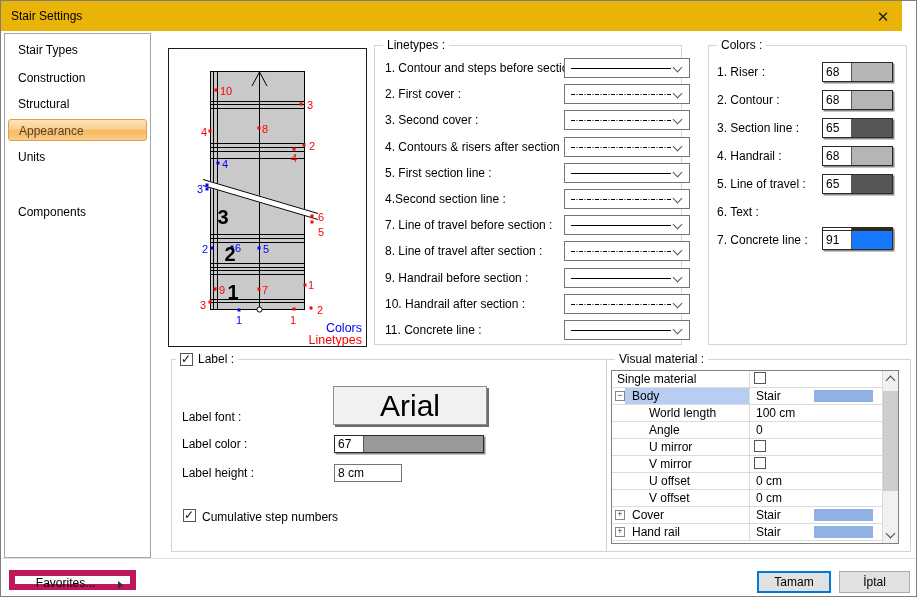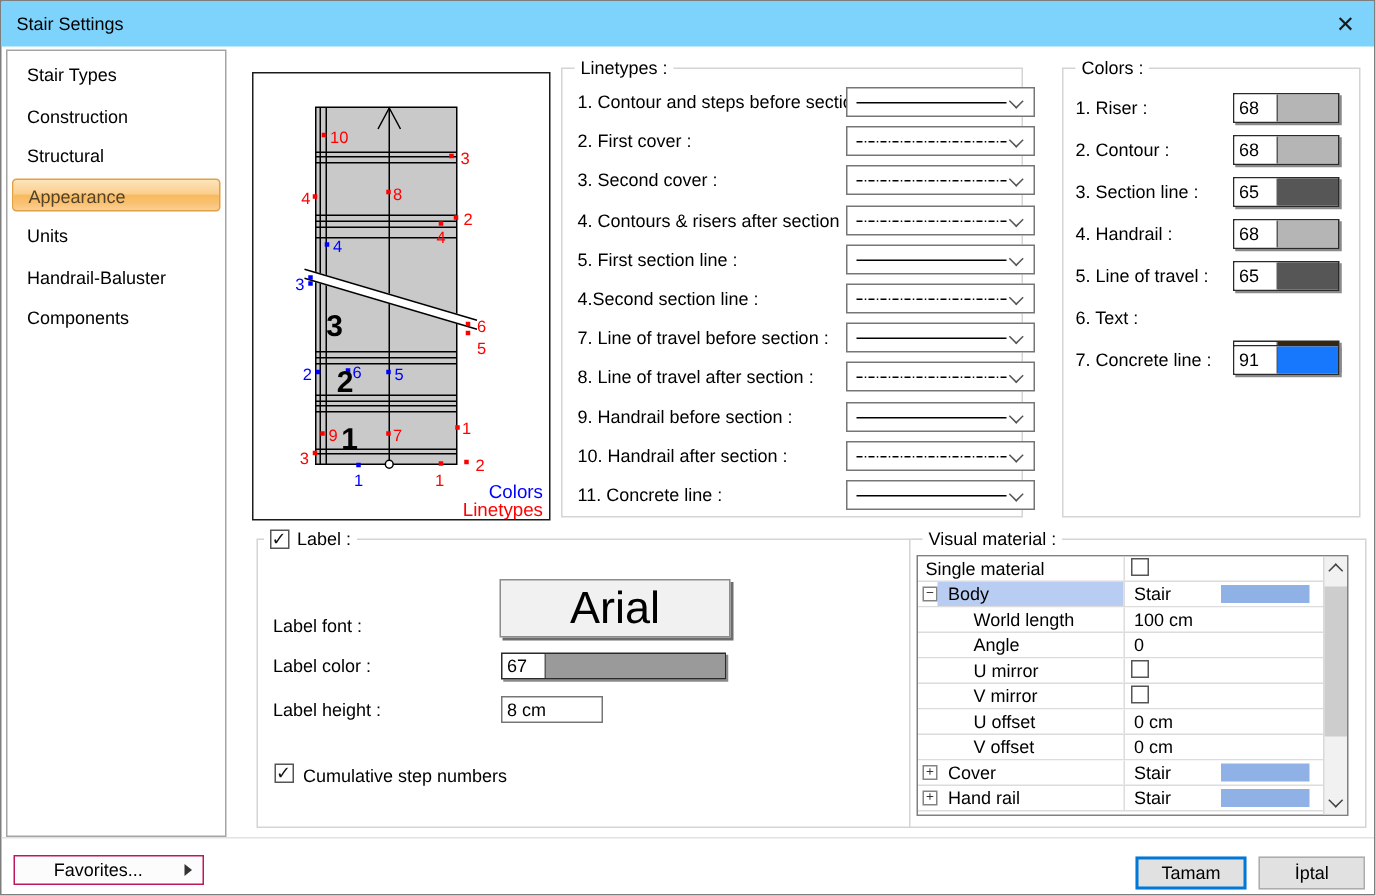--- a/index.html
+++ b/index.html
@@ -1,18 +1,18 @@
 <!DOCTYPE html>
 <html><head>
 <meta charset="utf-8">
 <style>
   html,body{margin:0;padding:0;background:#cfcfcf;}
   body{font-family:"Liberation Sans",sans-serif;font-size:12px;color:#000;}
   .window{position:relative;width:917px;height:597px;background:#fff;border:1px solid #7e7e7e;box-sizing:border-box;overflow:hidden;}
-  .titlebar{position:absolute;left:0;top:0;right:0;height:30px;background:#7dd3fc;}
+  .titlebar{position:absolute;left:0;top:0;right:14px;height:30px;background:#eab308;}
   .title{position:absolute;left:10px;top:8px;white-space:nowrap;}
   .close{position:absolute;right:8px;top:5px;width:22px;height:22px;text-align:center;font-size:15px;line-height:22px;color:#1a1a1a;cursor:default;}
   .sidebar{position:absolute;left:3px;top:32px;width:147px;height:525px;border:1px solid #a5a5a5;box-sizing:border-box;background:#fff;}
   .side-item{position:absolute;left:3px;width:139px;height:22px;line-height:22px;padding-left:10px;box-sizing:border-box;white-space:nowrap;}
   .side-item.active{background:linear-gradient(180deg,#fde4ba 0%,#fbcf90 45%,#f8ba5e 52%,#f9c272 78%,#fbd094 100%);border:1px solid #e0a045;border-radius:3px;color:#54432c;}
   .preview{position:absolute;left:167px;top:47px;width:197px;height:297px;border:1px solid #1c1c1c;background:#fff;}
   .preview svg{position:absolute;left:0;top:0;}
   .group{position:absolute;border:1px solid #d4d4d4;background:#fff;box-sizing:border-box;}
   .glabel{position:absolute;top:-8px;left:8px;background:#fff;padding:0 4px;white-space:nowrap;}
   .lt-label{position:absolute;left:10px;height:18px;line-height:18px;white-space:nowrap;}
@@ -39,21 +39,21 @@
   .vm-val{position:absolute;left:137px;top:0;width:133px;height:16px;border-left:1px solid #dcdcdc;box-sizing:border-box;line-height:16px;}
   .vm-val .cb{position:absolute;left:4px;top:1px;width:12px;height:12px;}
   .vm-text{position:absolute;left:6px;white-space:nowrap;}
   .vm-swatch{position:absolute;left:64px;top:2px;width:59px;height:12px;}
   .vm-scroll{position:absolute;right:0;top:0;width:16px;height:172px;background:#f1f1f1;border-left:1px solid #d9d9d9;box-sizing:border-box;}
   .vm-thumb{position:absolute;left:0;top:20px;width:15px;height:100px;background:#cdcdcd;}
   .scroll-chev{position:absolute;left:4px;width:6px;height:6px;border-right:1px solid #444;border-bottom:1px solid #444;}
   .scroll-chev.up{top:6px;transform:rotate(-135deg);}
   .scroll-chev.down{bottom:6px;transform:rotate(45deg);}
   .sep{position:absolute;left:0;right:0;top:557px;border-top:1px solid #e2e2e2;}
-  .favorites{position:absolute;left:8px;top:569px;width:127px;height:20px;border:1px solid #be185d;background:#fcfcfc;font-family:"Liberation Sans",sans-serif;font-size:12px;padding:0 14px 0 0;}
+  .favorites{position:absolute;left:8px;top:569px;width:127px;height:20px;border:6px solid #be185d;background:#fcfcfc;font-family:"Liberation Sans",sans-serif;font-size:12px;padding:0 14px 0 0;}
   .fav-arrow{position:absolute;right:7px;top:5px;width:0;height:0;border-left:5px solid #333;border-top:4px solid transparent;border-bottom:4px solid transparent;}
   .btn{position:absolute;top:570px;height:22px;background:#e1e1e1;font-family:"Liberation Sans",sans-serif;font-size:12px;padding:0;box-sizing:border-box;}
   .btn.ok{left:756px;width:74px;border:2px solid #0078d7;}
   .btn.cancel{left:838px;width:71px;border:1px solid #adadad;}
   .cumul{position:absolute;left:11px;top:149px;}
   .cumul-label{position:absolute;left:30px;top:150px;white-space:nowrap;}
   .legend-cb{position:absolute;left:4px;top:-8px;background:#fff;padding:0 4px;white-space:nowrap;}
   .legend-cb .cb{margin-right:5px;}
 </style>
 </head>
@@ -64,21 +64,20 @@
     <span class="title">Stair Settings</span>
     <span class="close">✕</span>
   </div>
 
   <div class="sidebar" id="sidebar">
       <div class="side-item" style="top: 5px;">Stair Types</div>
       <div class="side-item" style="top: 33px;">Construction</div>
       <div class="side-item" style="top: 59px;">Structural</div>
       <div class="side-item active" style="top: 85px;">Appearance</div>
       <div class="side-item" style="top: 112px;">Units</div>
-      <div class="side-item" style="top: 140px;">Handrail-Baluster</div>
       <div class="side-item" style="top: 167px;">Components</div>
     </div>
 
   <div class="preview">
     <svg width="197" height="297" viewBox="0 0 197 297">
       <g stroke="#000" stroke-width="1" fill="none">
         <rect x="41.5" y="22.5" width="94" height="238" fill="#c9c9c9"></rect>
         <line x1="44.5" y1="22.5" x2="44.5" y2="260.5"></line>
         <line x1="48.5" y1="22.5" x2="48.5" y2="260.5"></line>
         <line x1="41.5" y1="52.5" x2="135.5" y2="52.5"></line>

